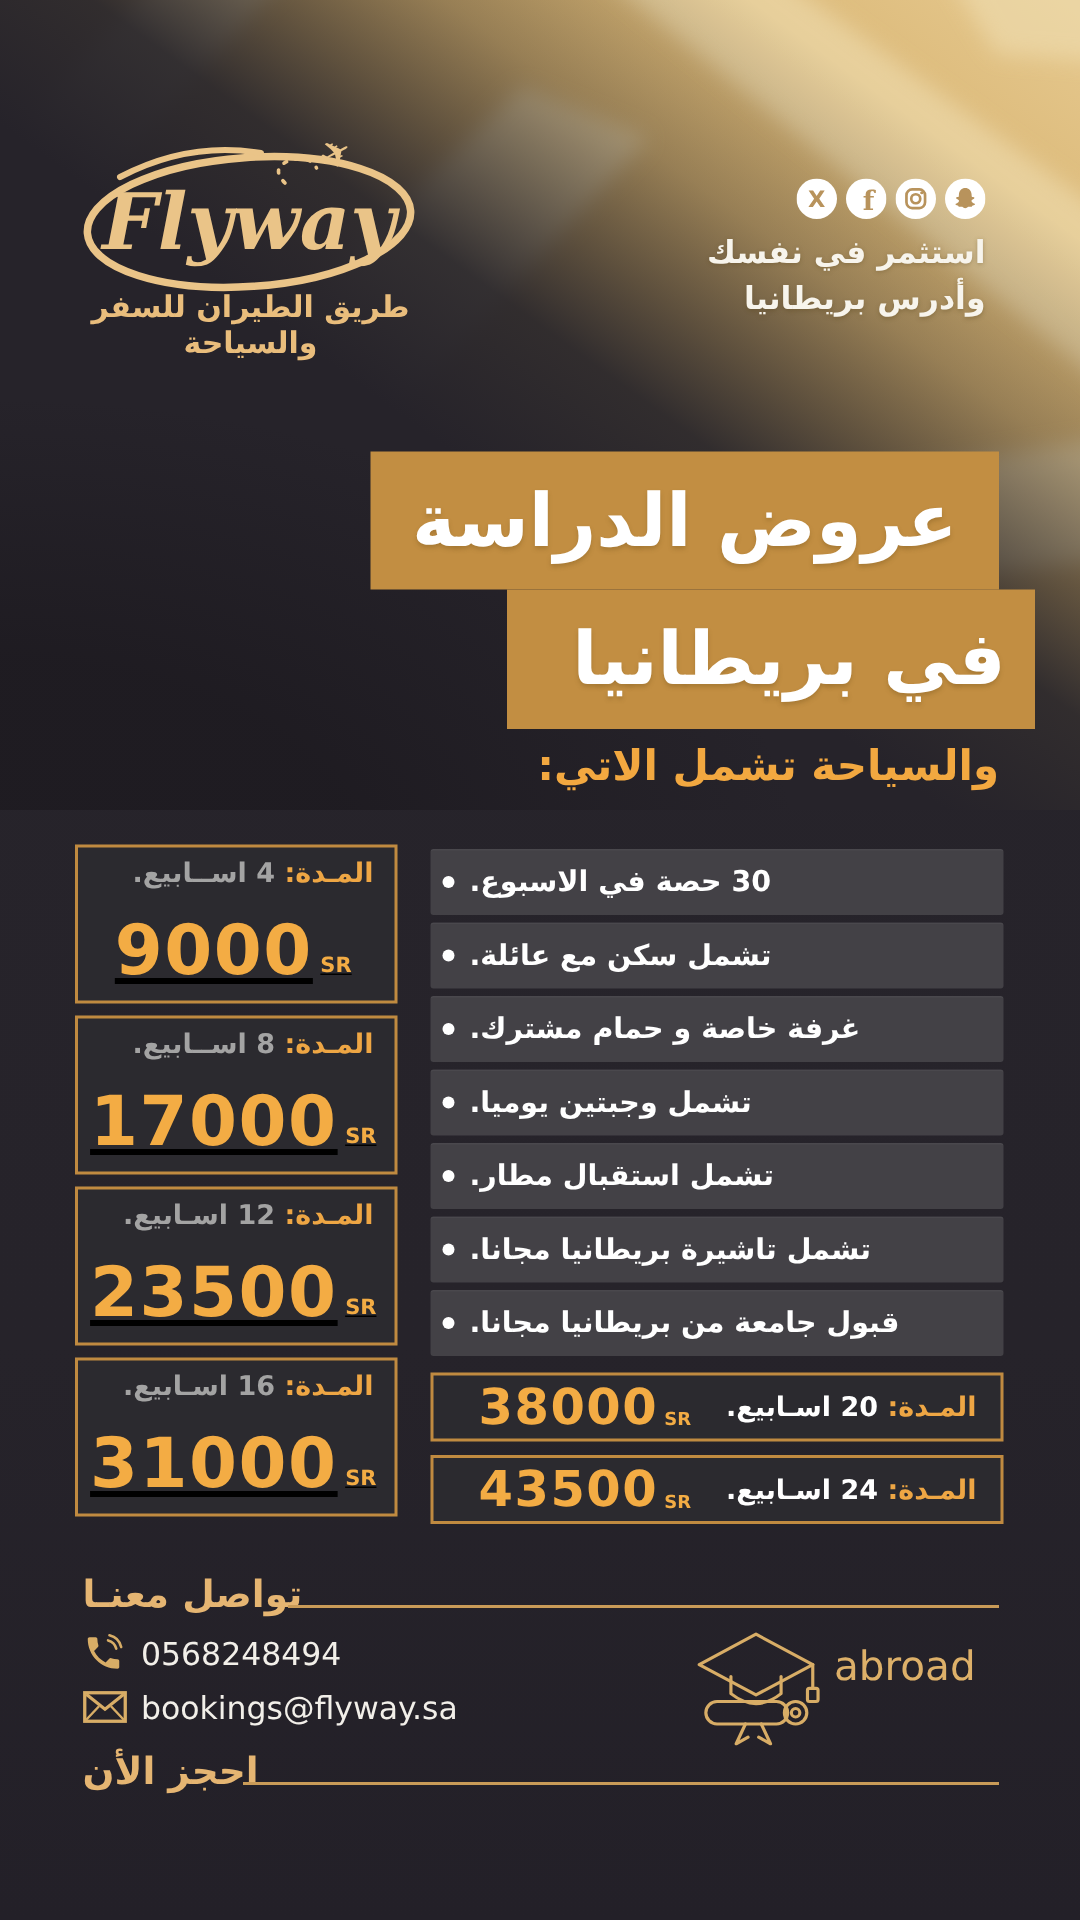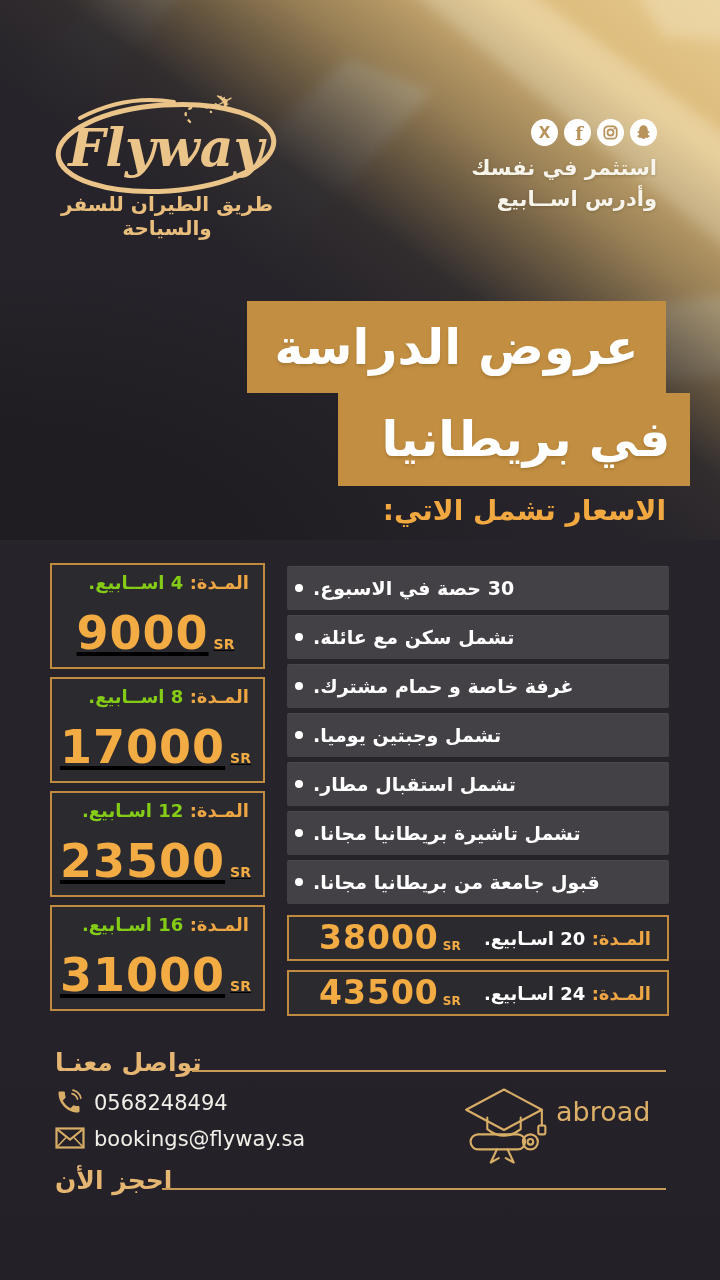--- a/index.html
+++ b/index.html
@@ -48,21 +48,21 @@
   .bullet{width:8px;height:8px;border-radius:50%;background:#ffffff;flex:0 0 auto;}
   .feature-text{color:#ffffff;font-size:19px;font-weight:bold;white-space:nowrap;}
   
   .packages{left:50px;top:563px;width:215px;display:flex;flex-direction:column;gap:8px;}
   .pkg-card{
     height:106px;background:#2b2a2f;border:2px solid #c08a40;box-sizing:border-box;
     display:flex;flex-direction:column;justify-content:center;padding:6px 14px 10px 10px;
   }
   .pkg-duration{direction:rtl;text-align:right;font-size:18px;font-weight:bold;white-space:nowrap;}
   .pkg-duration .lbl{color:#eea644;}
-  .pkg-duration .val{color:#84cc16;}
+  .pkg-duration .val{color:#a3a3a3;}
   .pkg-price{display:flex;justify-content:center;align-items:flex-end;margin-top:16px;text-decoration:underline;}
   .pkg-price .num{color:#f3ac44;font-size:46px;font-weight:bold;line-height:48px;letter-spacing:1px;}
   .pkg-price .cur{color:#f3ac44;font-size:14px;font-weight:bold;margin-left:5px;padding-bottom:5px;}
   
   .wide-rows{left:287px;top:915px;width:382px;display:flex;flex-direction:column;gap:9px;}
   .wide-row{
     height:46px;background:#2b2a2f;border:2px solid #c08a40;box-sizing:border-box;
     display:flex;align-items:center;justify-content:space-between;padding:0 16px 0 30px;
   }
   .wide-row .price{display:flex;align-items:flex-end;}
@@ -149,30 +149,30 @@
       <circle cx="13.5" cy="13.5" r="3" fill="none" stroke="#b8935c" stroke-width="1.8"></circle>
       <circle cx="17.5" cy="9.5" r="1.05" fill="#b8935c"></circle>
     </svg>
     <svg width="27" height="27" viewBox="0 0 27 27">
       <circle cx="13.5" cy="13.5" r="13.5" fill="#ffffff"></circle>
       <path fill="#b8935c" d="M13.5 6.3c2.3 0 4.1 1.8 4.2 4.1l.1 1.5c0 .3.2.45.5.4.5-.1 1-.05 1.25.35.2.4-.1.8-.5 1-.5.3-1.2.5-1.35 1-.1.4.1.8.4 1.2.5.6 1.2 1 2 1.2-.1.5-.7.8-1.5.9-.3 0-.5.2-.6.5-.1.3-.2.5-.6.45-.6-.1-1.3-.2-1.9 0-.7.3-1.2 1-2 1s-1.3-.7-2-1c-.6-.2-1.3-.1-1.9 0-.4.05-.5-.15-.6-.45-.1-.3-.3-.5-.6-.5-.8-.1-1.4-.4-1.5-.9.8-.2 1.5-.6 2-1.2.3-.4.5-.8.4-1.2-.15-.5-.85-.7-1.35-1-.4-.2-.7-.6-.5-1 .25-.4.75-.45 1.25-.35.3.05.5-.1.5-.4l.1-1.5c.1-2.3 1.9-4.1 4.2-4.1z"></path>
     </svg>
   </div>
   <div class="abs slogan">
     <div>استثمر في نفسك</div>
-    <div>وأدرس اســابيع</div>
+    <div>وأدرس بريطانيا</div>
   </div>
 
   <div class="abs title-box title-box1">
     <div class="title-text">عروض الدراسة</div>
   </div>
   <div class="abs title-box title-box2">
     <div class="title-text">في بريطانيا</div>
   </div>
-  <div class="abs subtitle">الاسعار تشمل الاتي:</div>
+  <div class="abs subtitle">والسياحة تشمل الاتي:</div>
 
   <div class="abs features">
     <div class="feature-row">
       <span class="bullet"></span>
       <span class="feature-text">30 حصة في الاسبوع.</span>
     </div>
     <div class="feature-row">
       <span class="bullet"></span>
       <span class="feature-text">تشمل سكن مع عائلة.</span>
     </div>

